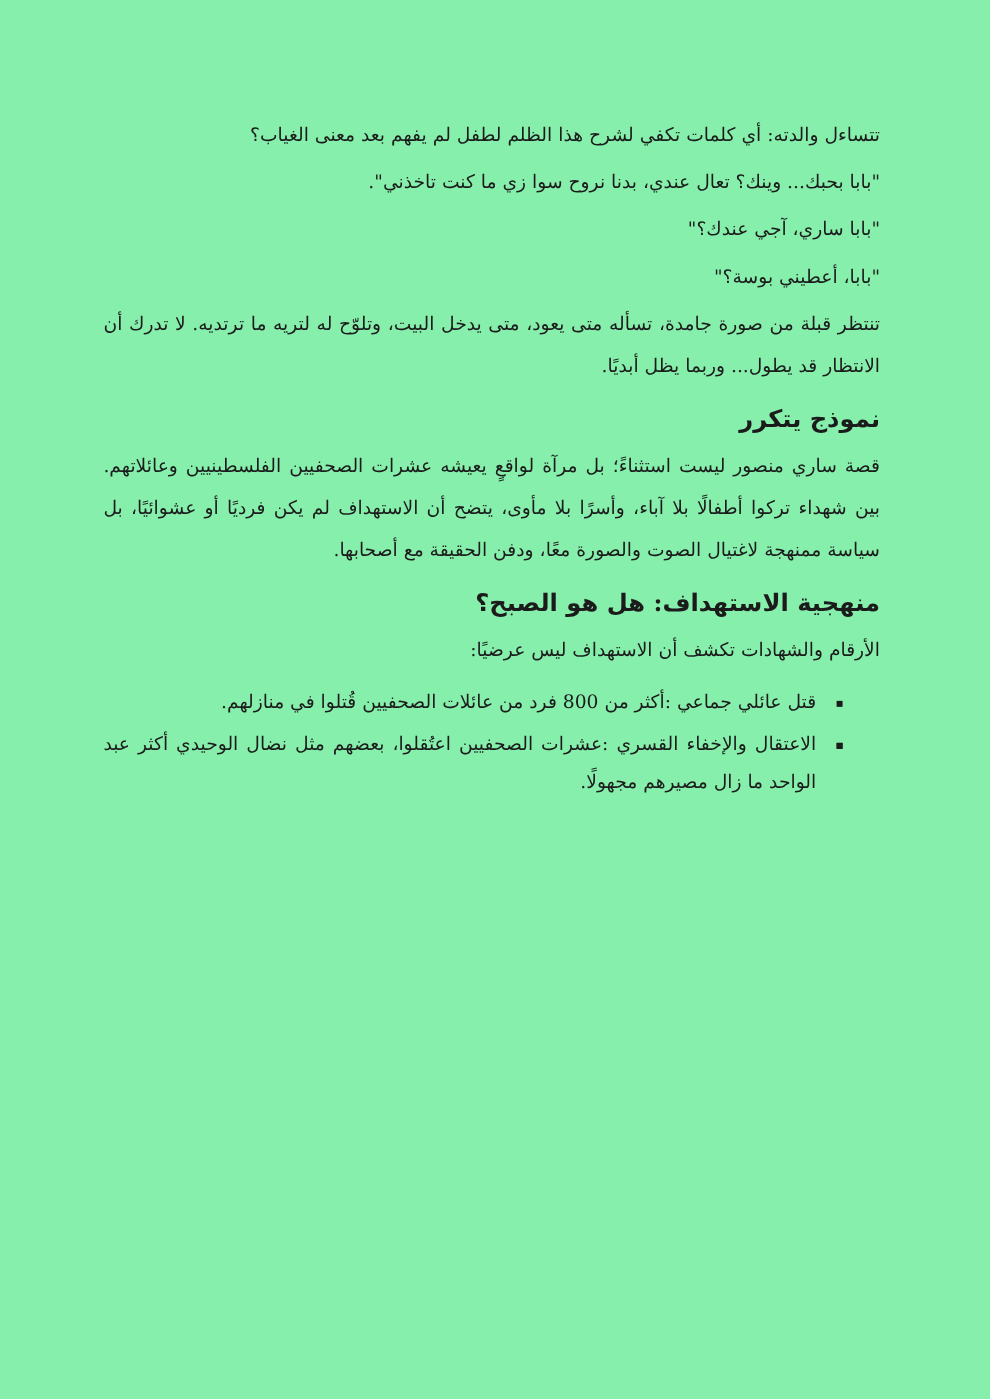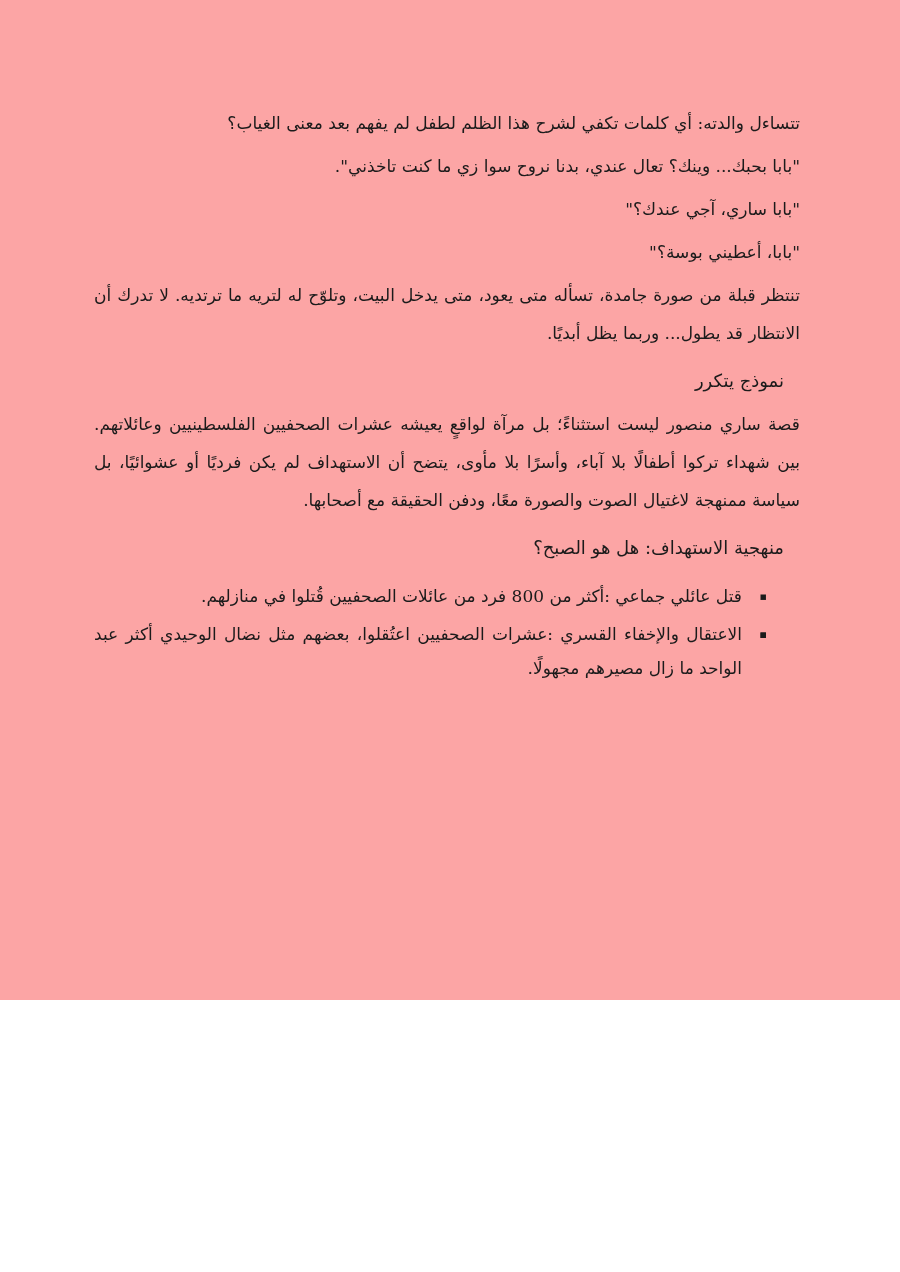--- a/index.html
+++ b/index.html
@@ -3,22 +3,22 @@
 <meta charset="utf-8">
 <style>
   html, body {
     margin: 0;
     padding: 0;
     background: #ffffff;
   }
   .page {
     position: relative;
     width: 900px;
-    height: 1000px;
-    background: #fca5a5;
+    height: 1272px;
+    background: #86efac;
     overflow: hidden;
     direction: rtl;
   }
   .content {
     position: absolute;
     top: 104px;
     right: 100px;
     width: 706px;
     color: #1b1b1b;
     font-family: "DejaVu Serif", "DejaVu Sans", serif;
@@ -28,24 +28,24 @@
   }
   .para {
     margin: 0 0 5px 0;
     line-height: 38px;
   }
   .quote {
     margin: 0 0 5px 0;
     line-height: 38px;
   }
   .heading {
-    margin: 10px 16px 5px 0;
+    margin: 10px 0 5px 0;
     line-height: 38px;
-    font-size: 18px;
-    font-weight: normal;
+    font-size: 22px;
+    font-weight: bold;
   }
   .bullet-list {
     list-style: none;
     margin: 12px 0 0 0;
     padding: 0 33px 0 0;
   }
   .bullet-item {
     position: relative;
     padding-right: 25px;
     margin: 0 0 4px 0;
@@ -70,20 +70,21 @@
     <p class="para">تتساءل والدته: أي كلمات تكفي لشرح هذا الظلم لطفل لم يفهم بعد معنى الغياب؟</p>
     <p class="quote">"بابا بحبك... وينك؟ تعال عندي، بدنا نروح سوا زي ما كنت تاخذني".</p>
     <p class="quote">"بابا ساري، آجي عندك؟"</p>
     <p class="quote">"بابا، أعطيني بوسة؟"</p>
     <p class="para">تنتظر قبلة من صورة جامدة، تسأله متى يعود، متى يدخل البيت، وتلوّح له لتريه ما ترتديه. لا تدرك أن الانتظار قد يطول... وربما يظل أبديًا.</p>
 
     <h2 class="heading">نموذج يتكرر</h2>
     <p class="para">قصة ساري منصور ليست استثناءً؛ بل مرآة لواقعٍ يعيشه عشرات الصحفيين الفلسطينيين وعائلاتهم. بين شهداء تركوا أطفالًا بلا آباء، وأسرًا بلا مأوى، يتضح أن الاستهداف لم يكن فرديًا أو عشوائيًا، بل سياسة ممنهجة لاغتيال الصوت والصورة معًا، ودفن الحقيقة مع أصحابها.</p>
 
     <h2 class="heading">منهجية الاستهداف: هل هو الصبح؟</h2>
+    <p class="para">الأرقام والشهادات تكشف أن الاستهداف ليس عرضيًا:</p>
 
     <ul class="bullet-list">
       <li class="bullet-item">
         <span class="bullet-marker">▪</span>
         <span>قتل عائلي جماعي :أكثر من 800 فرد من عائلات الصحفيين قُتلوا في منازلهم.</span>
       </li>
       <li class="bullet-item">
         <span class="bullet-marker">▪</span>
       </li>
       <li class="bullet-item">

